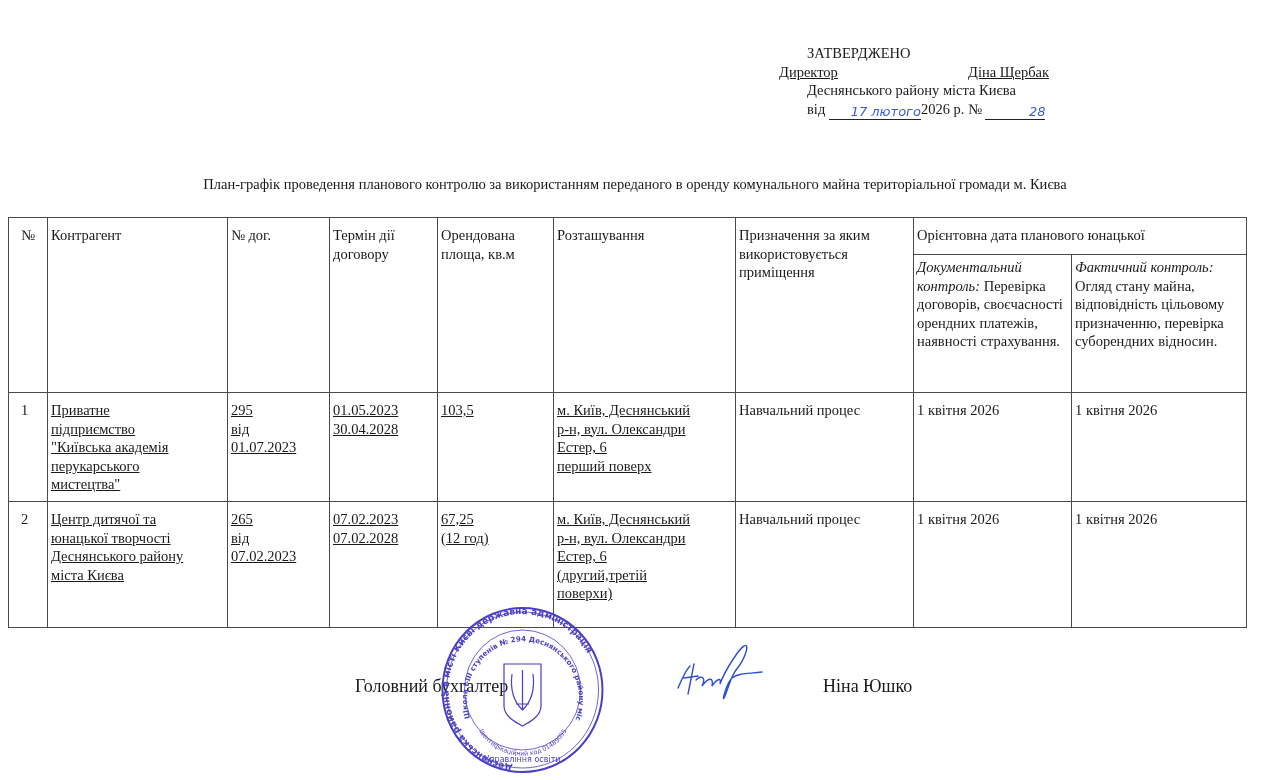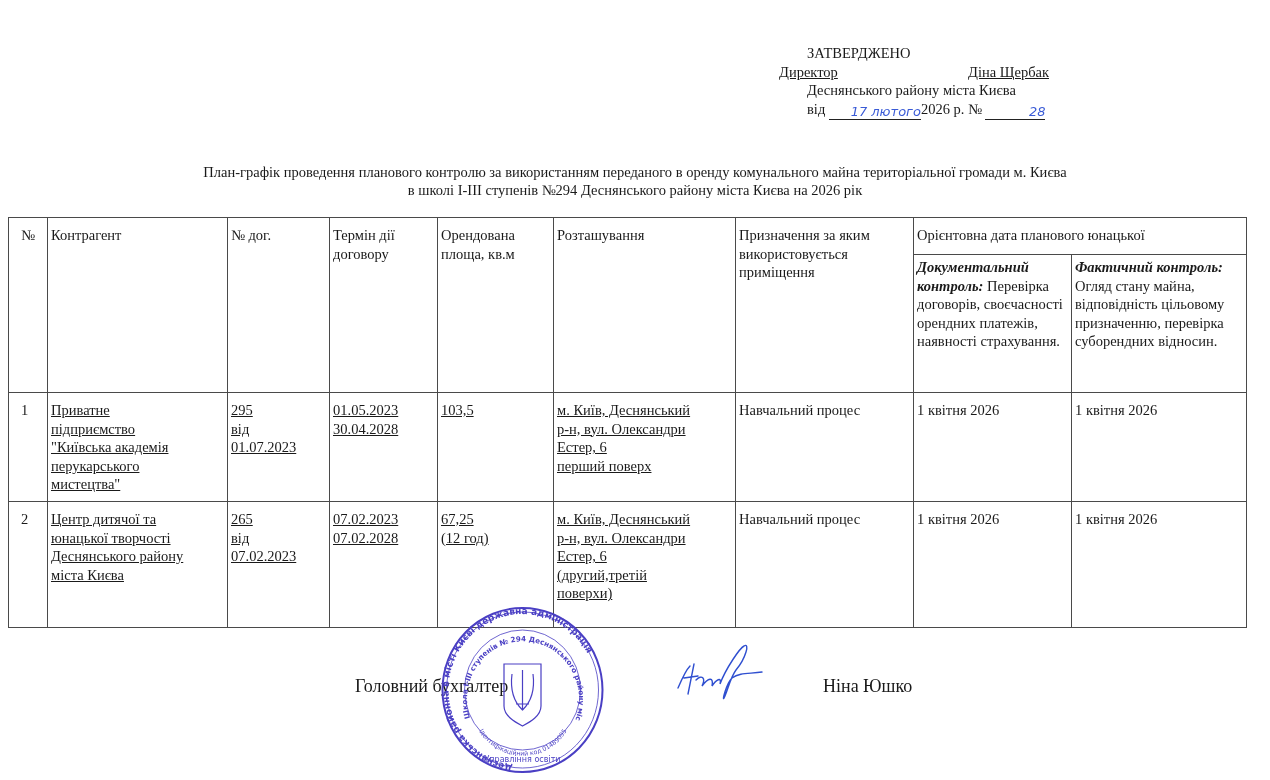--- a/index.html
+++ b/index.html
@@ -11,38 +11,38 @@
   .approval {
     position: absolute; left: 779px; top: 44px; width: 270px;
     font-size: 14.5px; line-height: 18.6px;
   }
   .approval .row { display: flex; justify-content: space-between; white-space: nowrap; text-decoration: underline; }
   .approval .line { white-space: nowrap; margin-left: 28px; }
   .hand { font-family: "DejaVu Sans", sans-serif; font-style: italic; color: #3a5bd6; font-size: 13px; }
   .blank { display: inline-block; border-bottom: 1px solid #222; text-align: right; position: relative; }
   .blank .hand { position: relative; top: 2px; }
   .title {
-    position: absolute; left: 0; top: 163px; width: 1270px;
+    position: absolute; left: 0; top: 175px; width: 1270px;
     text-align: center; font-size: 14.5px; line-height: 18px;
   }
   .title div { white-space: nowrap; }
   table.grid {
     position: absolute; left: 8px; top: 217px;
     border-collapse: collapse; table-layout: fixed;
     font-size: 14.5px; line-height: 18.6px;
   }
   table.grid td, table.grid th {
     border: 1px solid #4a4a4a; vertical-align: top; text-align: left;
     font-weight: normal; padding: 8px 3px 0 3px;
   }
   table.grid th.sub { padding-top: 3px; line-height: 18.6px; }
   table.grid th.group { padding-top: 8px; height: 28px; }
   table.grid td.num, table.grid th.num { text-align: left; padding-left: 12px; }
   .lines { white-space: pre-line; text-decoration: underline; }
-  em.lbl { font-style: italic; font-weight: bold; }
+  em.lbl { font-style: italic; }
   .footer {
     position: absolute; top: 676px; font-size: 18px; white-space: nowrap;
   }
   .stamp {
     position: absolute; left: 440px; top: 606px; width: 165px; height: 168px;
   }
   .sig { position: absolute; left: 670px; top: 638px; width: 100px; height: 70px; }
 </style>
 </head>
 <body>
@@ -56,21 +56,20 @@
   <div class="line">Деснянського району міста Києва</div>
   <div class="line">
     <span>від</span>
     <span class="blank" style="width:92px"><span class="hand">17 лютого</span></span><span>2026 р. №</span>
     <span class="blank" style="width:60px"><span class="hand">28</span></span>
   </div>
 </div>
 
 <div class="title">
   <div>План-графік проведення планового контролю за використанням переданого в оренду комунального майна територіальної громади м. Києва</div>
-  <div>в школі І-ІІІ ступенів №294 Деснянського району міста Києва на 2026 рік</div>
 </div>
 
 <table class="grid">
   <colgroup>
     <col style="width:39px">
     <col style="width:180px">
     <col style="width:102px">
     <col style="width:108px">
     <col style="width:116px">
     <col style="width:182px">

